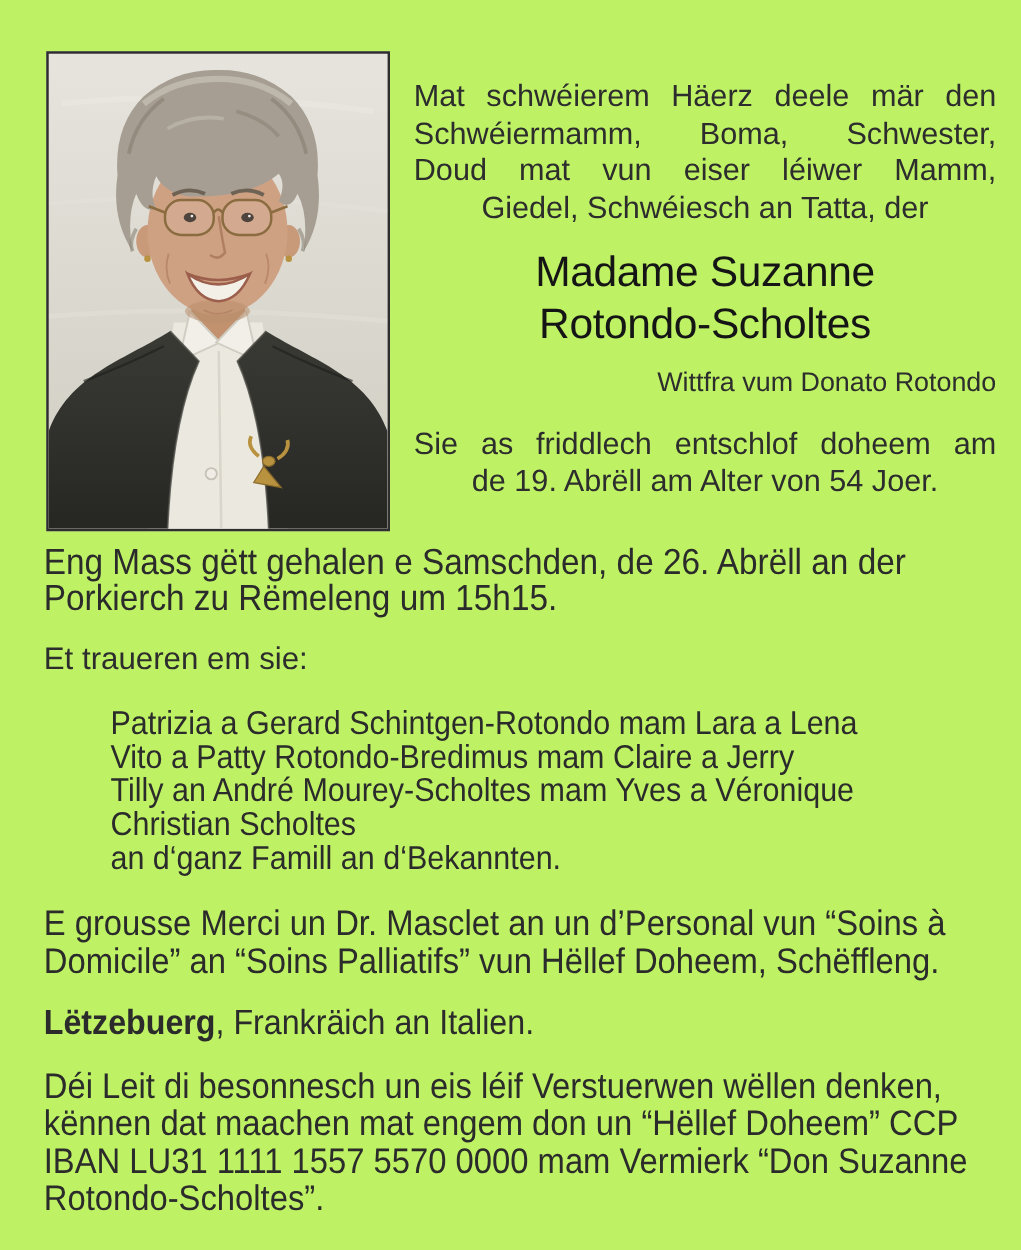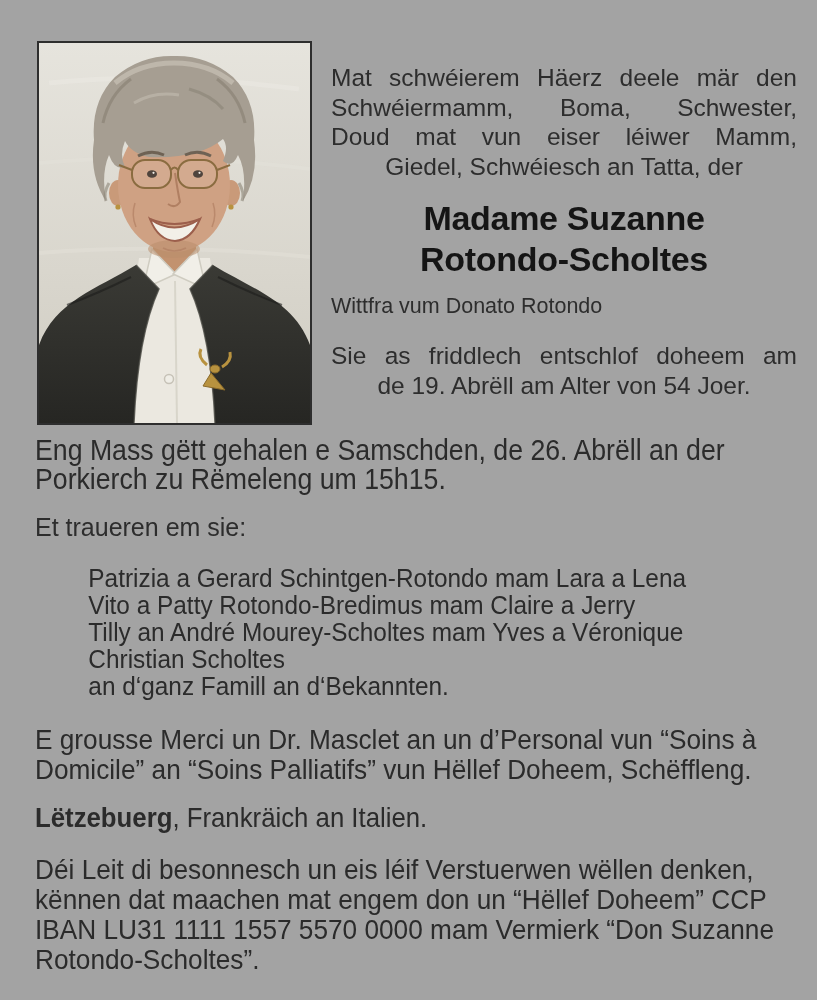--- a/index.html
+++ b/index.html
@@ -1,19 +1,19 @@
 <!DOCTYPE html>
 <html><head>
 <meta charset="utf-8">
 <style>
   html,body{margin:0;padding:0;background:#ffffff;}
   .page{
     position:relative;
     width:817px;height:1000px;
-    background:#a3a3a3;
+    background:#bef264;
     font-family:"Liberation Sans","DejaVu Sans",sans-serif;
     color:#2a2a2a;
     overflow:hidden;
   }
   
   .photo-frame{
     position:absolute;left:37px;top:41px;
     width:271px;height:380px;
     border:2px solid #2e2e2e;
     background:#d8d5cc;
@@ -24,26 +24,26 @@
     position:absolute;left:331px;top:63px;width:466px;
   }
   .intro,.death{
     font-size:24.5px;line-height:29.5px;color:#2d2d2d;
   }
   .jl{text-align:justify;text-align-last:justify;}
   .jl-last{text-align:center;}
   .name-heading{
     margin-top:17px;
     text-align:center;
-    font-size:34px;line-height:41px;font-weight:700;color:#151515;
+    font-size:34px;line-height:41px;font-weight:400;color:#151515;
     letter-spacing:-0.3px;
   }
   .subtitle{
     margin-top:13px;
-    text-align:left;
+    text-align:right;
     font-size:21.5px;line-height:26px;color:#2d2d2d;
   }
   .death{margin-top:22px;}
   
   .cond{
     position:absolute;left:35px;
     width:840px;
     transform:scaleX(0.92);
     transform-origin:0 0;
     white-space:pre-line;

